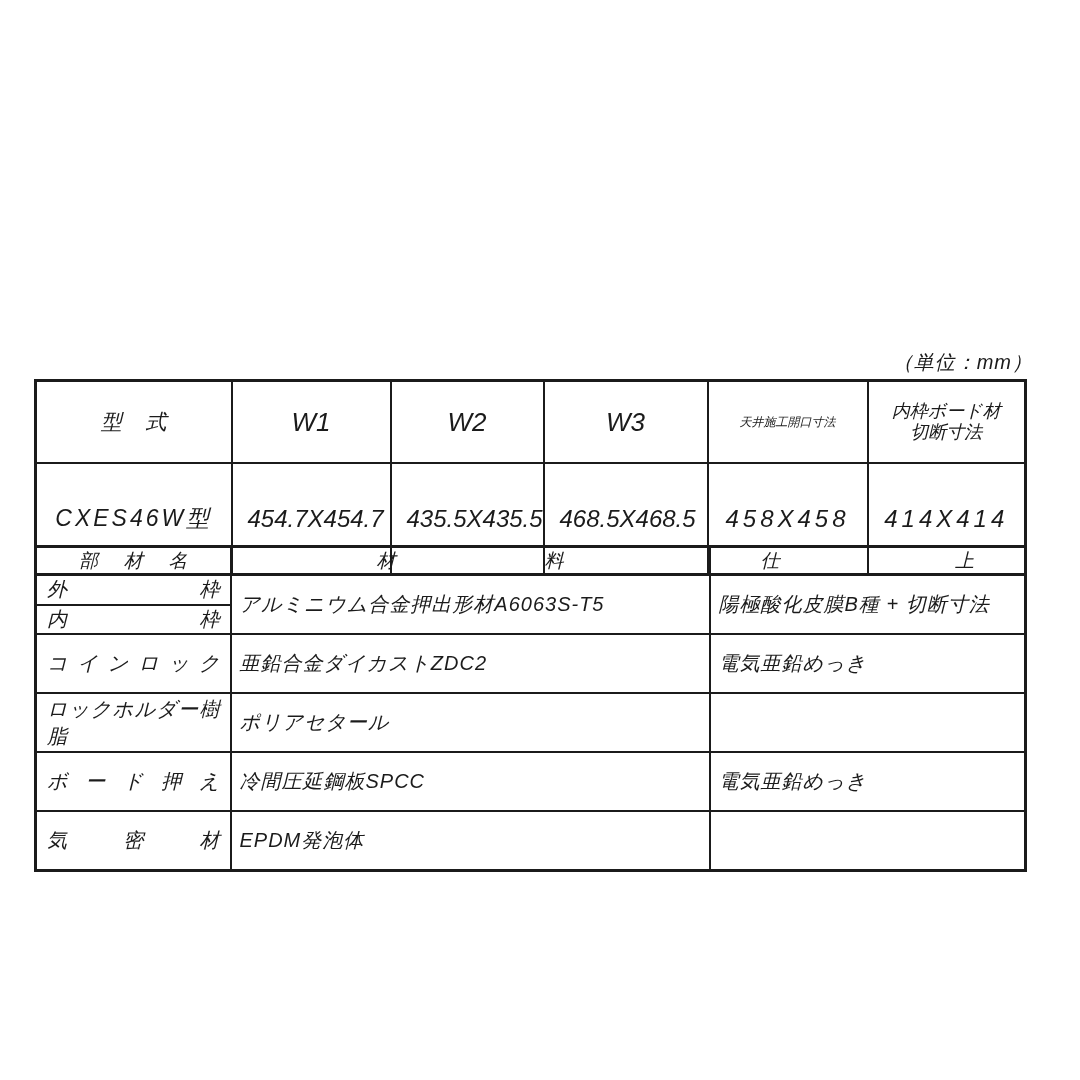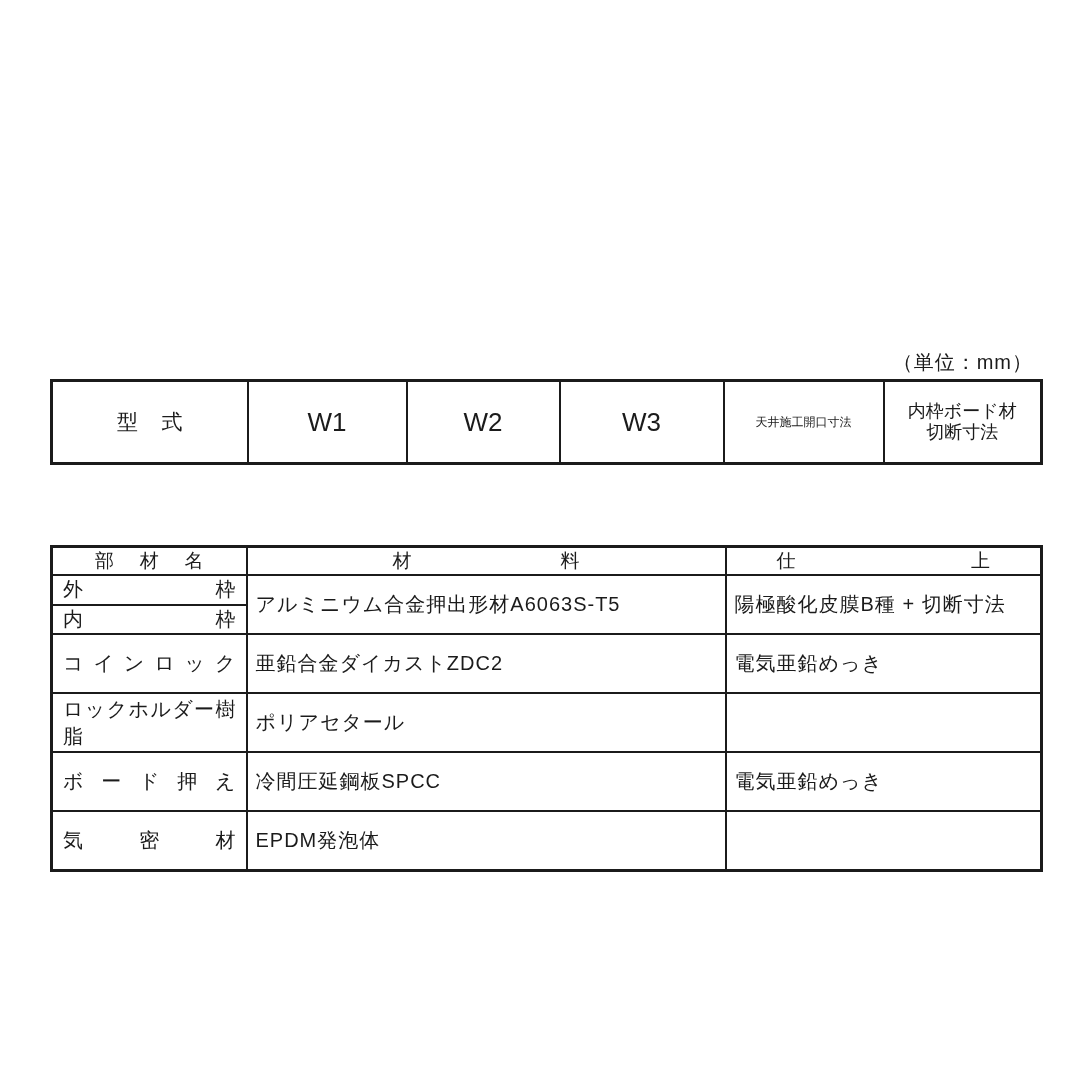--- a/index.html
+++ b/index.html
@@ -1,27 +1,27 @@
 <!DOCTYPE html>
 <html><head>
 <meta charset="utf-8">
 <style>
   html, body { margin: 0; padding: 0; background: #ffffff; }
   body { font-family: "Liberation Sans", "DejaVu Sans", sans-serif; }
   .canvas {
     position: relative; width: 1080px; height: 1080px;
-    background: #ffffff; overflow: hidden; color: #1b1b1b;
+    background: #ffffff; overflow: hidden; color: #1b1b1b; font-style: italic;
   }
   .unit-note {
     position: absolute; left: 700px; top: 349px; width: 333px;
     text-align: right; font-size: 20px; letter-spacing: 1px;
     white-space: pre;
   }
   table {
-    position: absolute; left: 50px;
+    position: absolute; left: 34px;
     border-collapse: collapse; table-layout: fixed;
     border: 3px solid #1b1b1b;
   }
   td {
     border: 2px solid #1b1b1b;
     text-align: center; vertical-align: middle;
     padding: 15px; overflow: hidden;
   }
   
   .spec { top: 379px; width: 990px; }
@@ -73,20 +73,28 @@
         <td class="model-h jst pad-model">型 式</td>
         <td class="w-label">W1</td>
         <td class="w-label">W2</td>
         <td class="w-label">W3</td>
         <td class="ceiling-h">天井施工開口寸法</td>
         <td class="board-h">
           <div>内枠ボード材</div>
           <div>切断寸法</div>
         </td>
       </tr>
+      <tr class="data">
+        <td class="model-val">CXES46W型</td>
+        <td>454.7X454.7</td>
+        <td>435.5X435.5</td>
+        <td>468.5X468.5</td>
+        <td class="num-sp">458X458</td>
+        <td class="num-sp">414X414</td>
+      </tr>
     </tbody>
   </table>
 
   <table class="mat">
     <colgroup>
       <col style="width:195px">
         <col style="width:479px">
         <col style="width:316px">
     </colgroup>
     <tbody>

